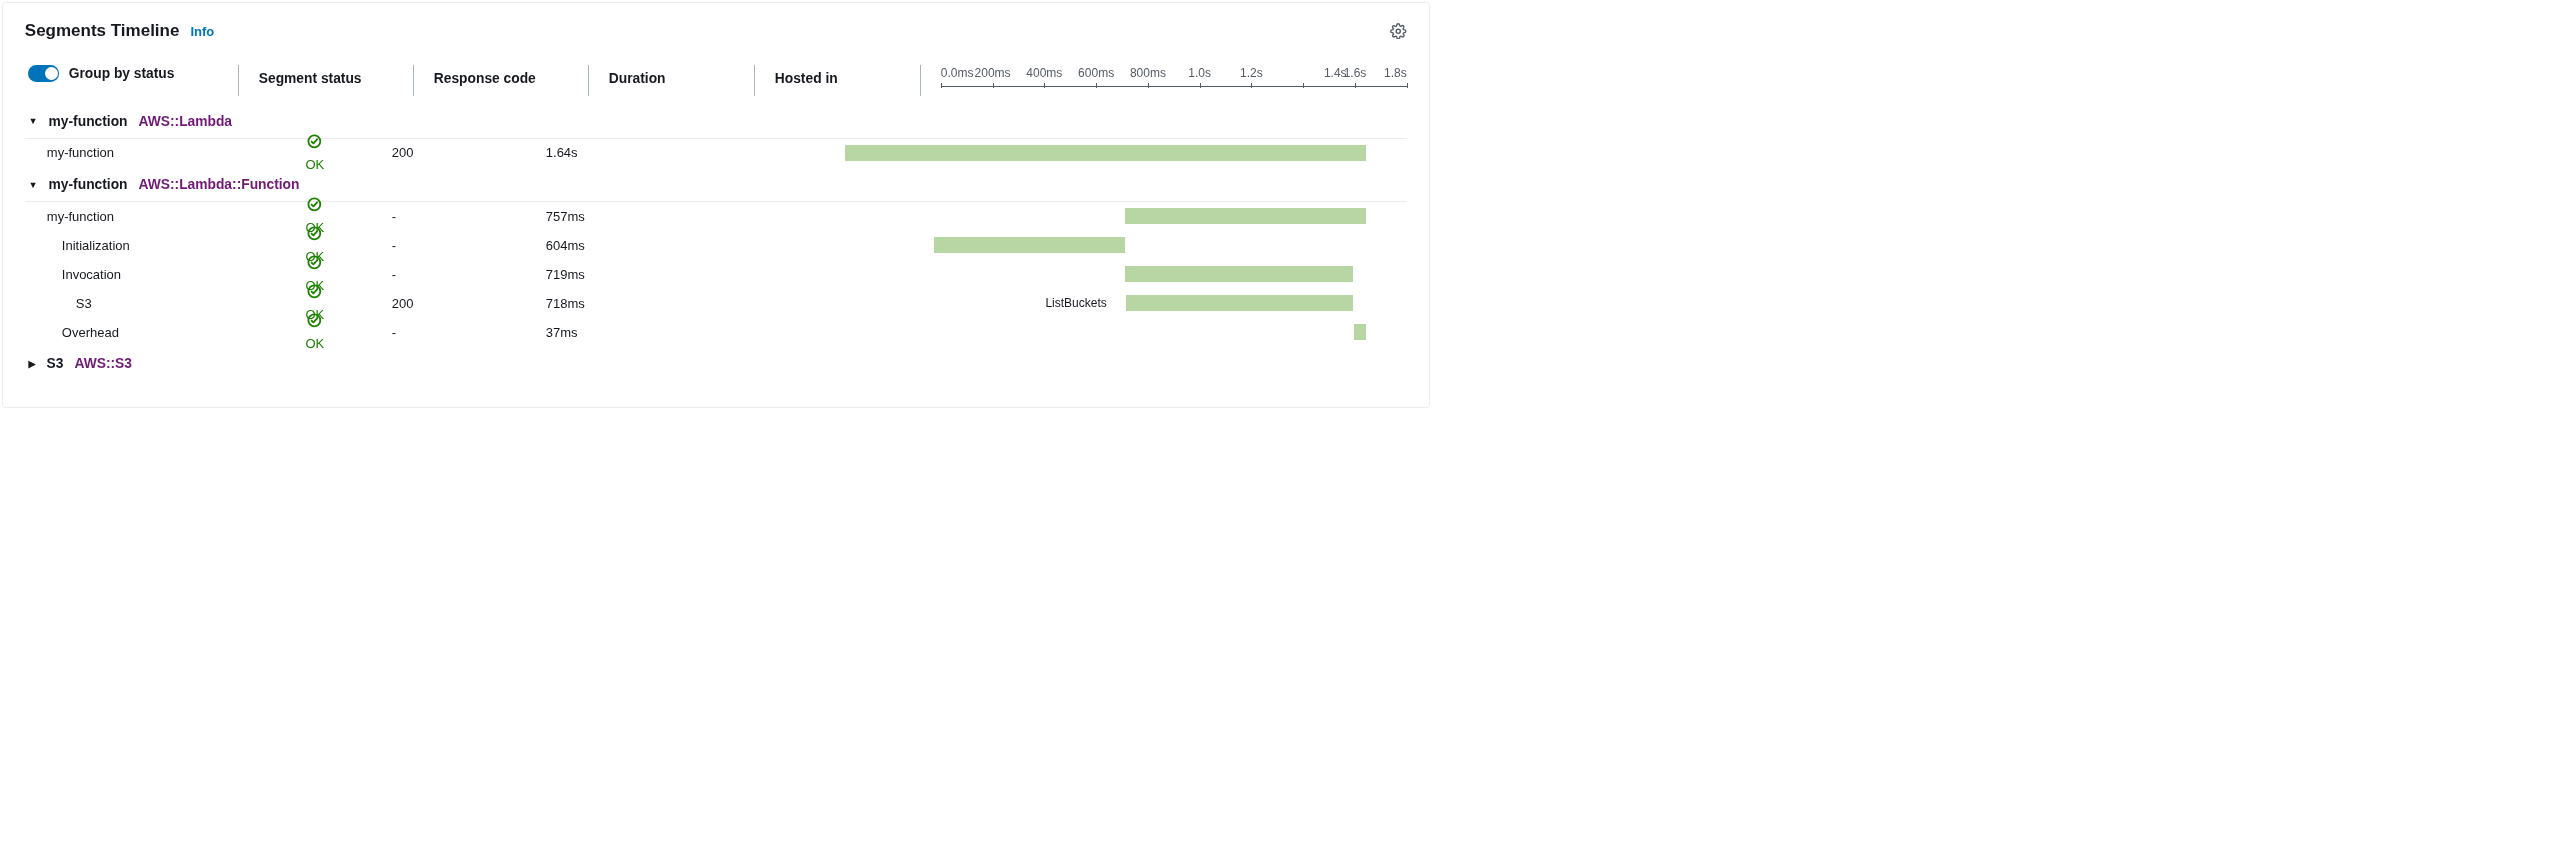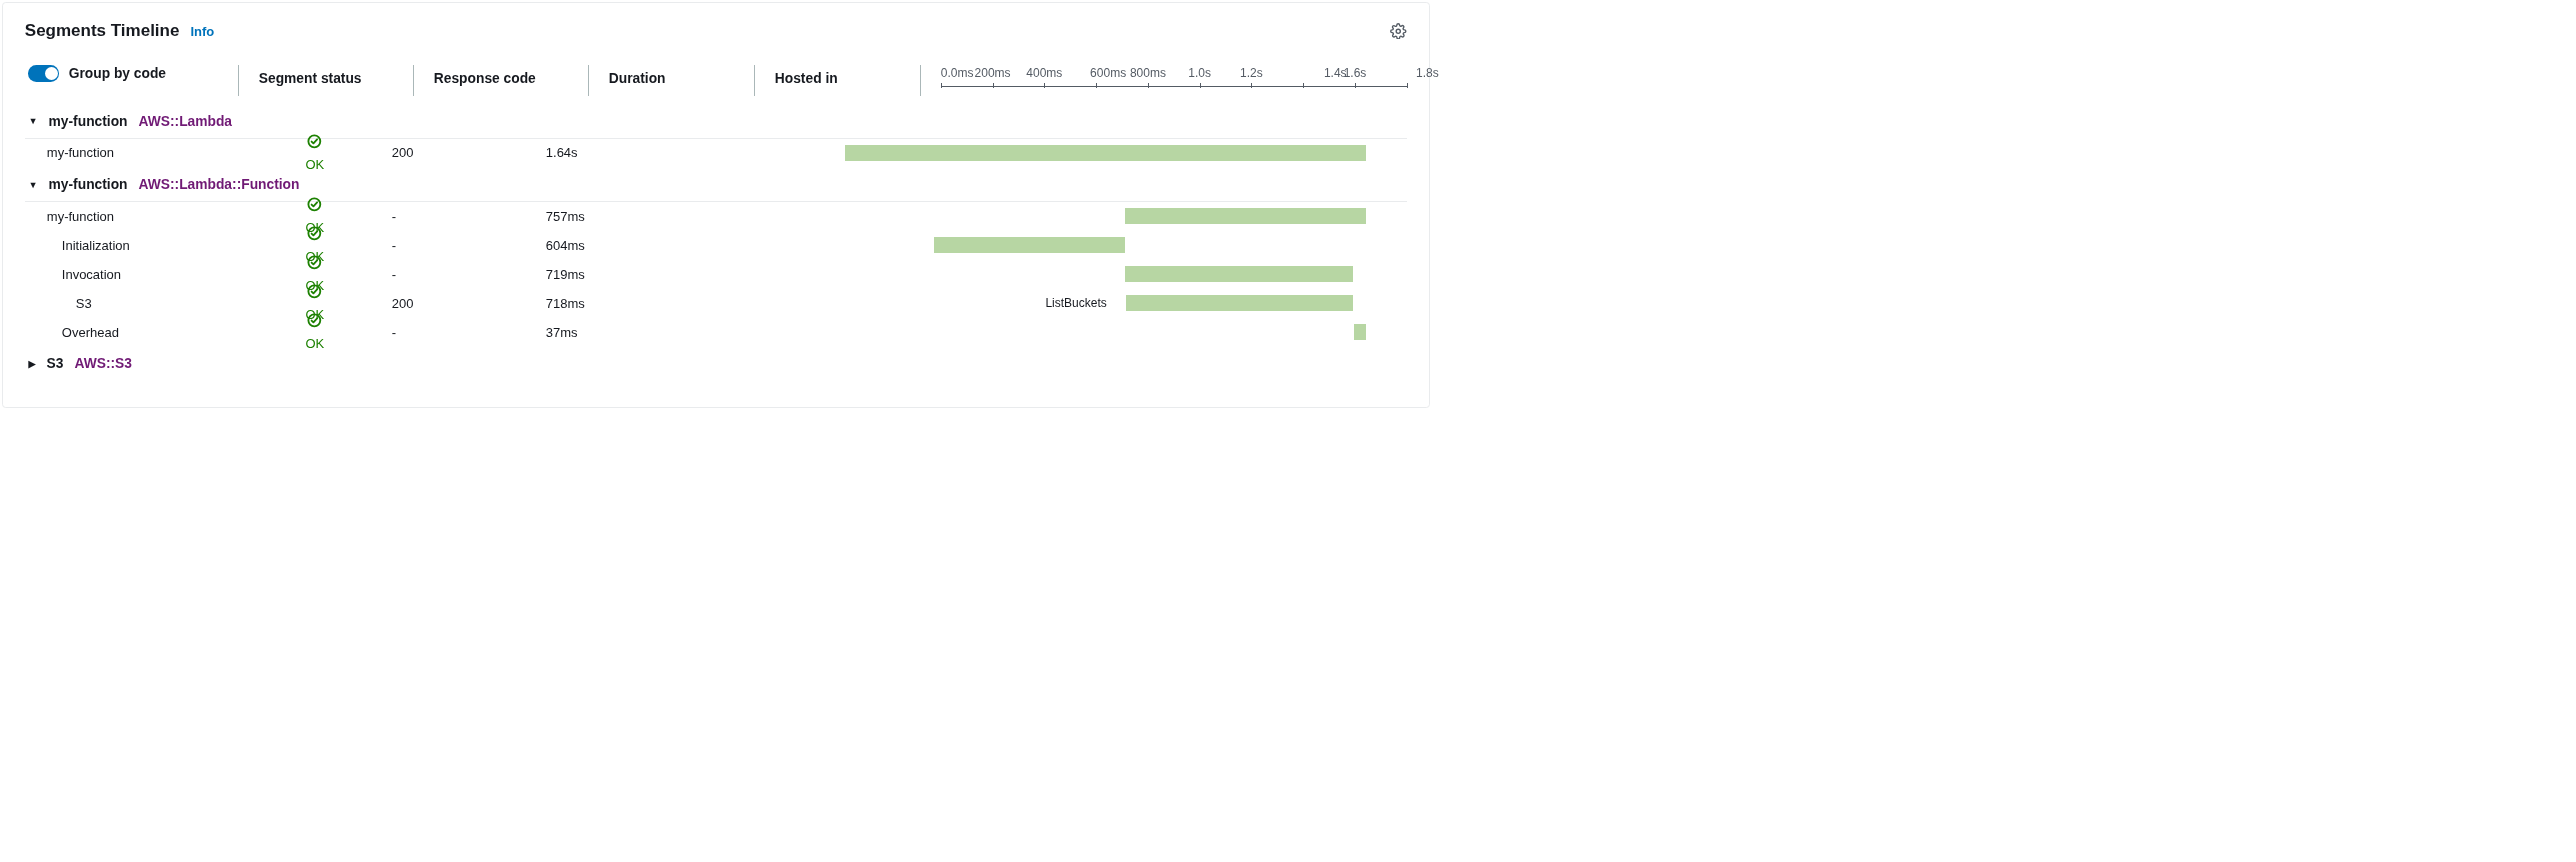--- a/index.html
+++ b/index.html
@@ -115,54 +115,54 @@
         <path d="M19.4 15a1.65 1.65 0 0 0 .33 1.82l.06.06a2 2 0 1 1-2.83 2.83l-.06-.06a1.65 1.65 0 0 0-1.82-.33 1.65 1.65 0 0 0-1 1.51V21a2 2 0 0 1-4 0v-.09a1.65 1.65 0 0 0-1-1.51 1.65 1.65 0 0 0-1.82.33l-.06.06a2 2 0 1 1-2.83-2.83l.06-.06a1.65 1.65 0 0 0 .33-1.82 1.65 1.65 0 0 0-1.51-1H3a2 2 0 0 1 0-4h.09a1.65 1.65 0 0 0 1.51-1 1.65 1.65 0 0 0-.33-1.82l-.06-.06a2 2 0 1 1 2.83-2.83l.06.06a1.65 1.65 0 0 0 1.82.33h0a1.65 1.65 0 0 0 1-1.51V3a2 2 0 0 1 4 0v.09a1.65 1.65 0 0 0 1 1.51h0a1.65 1.65 0 0 0 1.82-.33l.06-.06a2 2 0 1 1 2.83 2.83l-.06.06a1.65 1.65 0 0 0-.33 1.82v0a1.65 1.65 0 0 0 1.51 1H21a2 2 0 0 1 0 4h-.09a1.65 1.65 0 0 0-1.51 1z"></path>
       </svg>
     </span>
   </div>
 
   <div class="header-row">
     <div class="col-group-by">
       <span class="toggle">
           <span class="toggle-knob"></span>
         </span>
-      <span class="header-cell" style="padding-top:0">Group by code</span>
+      <span class="header-cell" style="padding-top:0">Group by status</span>
     </div>
     <span class="header-divider"></span>
     <span class="header-cell col-status">Segment status</span>
     <span class="header-divider"></span>
     <span class="header-cell col-response">Response code</span>
     <span class="header-divider"></span>
     <span class="header-cell col-duration">Duration</span>
     <span class="header-divider"></span>
     <span class="header-cell col-hosted">Hosted in</span>
     <span class="header-divider"></span>
     <div class="axis-area">
       <div class="axis" id="axis">
           <div class="axis-line"></div>
           <div class="tick" style="left: 0%;"></div>
           <div class="tick-label" style="left: 0%; transform: translateX(0px);">0.0ms</div>
           <div class="tick" style="left: 11.1111%;"></div>
           <div class="tick-label" style="left: 11.1111%;">200ms</div>
           <div class="tick" style="left: 22.2222%;"></div>
           <div class="tick-label" style="left: 22.2222%;">400ms</div>
           <div class="tick" style="left: 33.3333%;"></div>
-          <div class="tick-label" style="left: 33.3333%; margin-left: 12px;">600ms</div>
+          <div class="tick-label" style="left: 33.3333%;">600ms</div>
           <div class="tick" style="left: 44.4444%;"></div>
           <div class="tick-label" style="left: 44.4444%;">800ms</div>
           <div class="tick" style="left: 55.5556%;"></div>
           <div class="tick-label" style="left: 55.5556%;">1.0s</div>
           <div class="tick" style="left: 66.6667%;"></div>
           <div class="tick-label" style="left: 66.6667%;">1.2s</div>
           <div class="tick" style="left: 77.7778%;"></div>
           <div class="tick-label" style="left: 77.7778%; margin-left: 32px;">1.4s</div>
           <div class="tick" style="left: 88.8889%;"></div>
           <div class="tick-label" style="left: 88.8889%;">1.6s</div>
           <div class="tick" style="left: 100%;"></div>
-          <div class="tick-label" style="left: 100%; transform: translateX(-100%); margin-left: 32px;">1.8s</div>
+          <div class="tick-label" style="left: 100%; transform: translateX(-100%);">1.8s</div>
         </div>
     </div>
   </div>
 
   <div id="groups">
       <div class="group-header">
         <span class="tri">▼</span>
         <span class="node-name">my-function</span>
         <span class="node-type">AWS::Lambda</span>
       </div>

